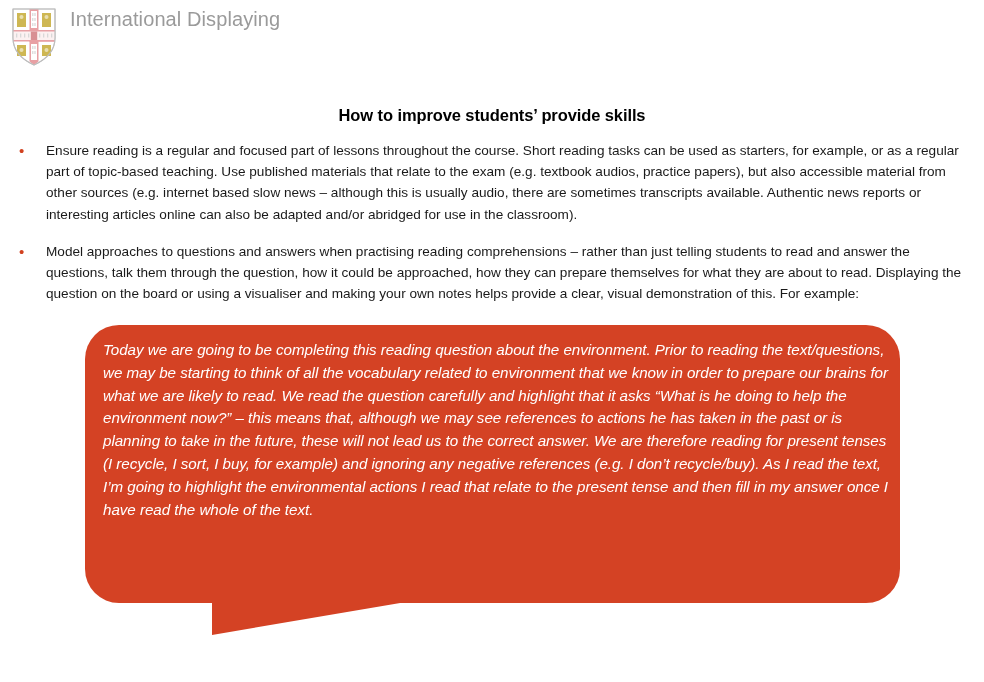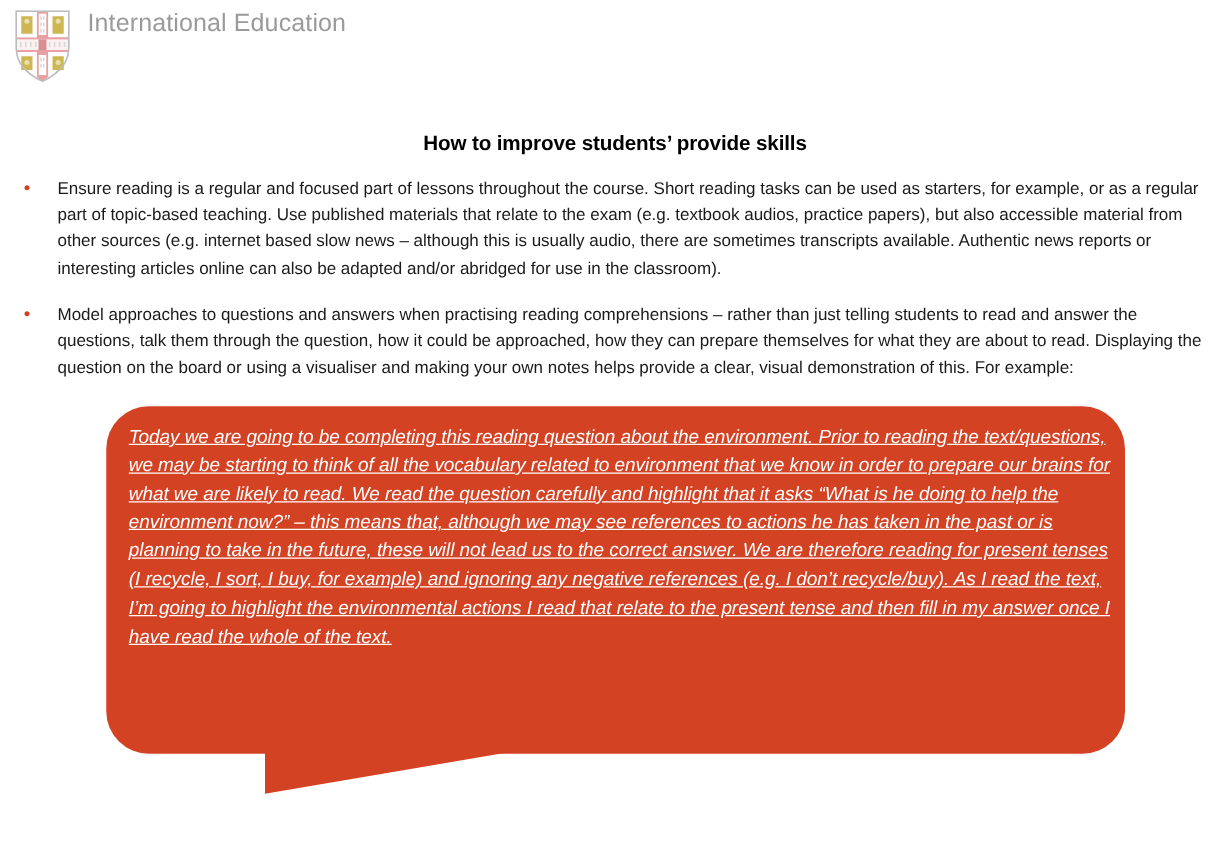--- a/index.html
+++ b/index.html
@@ -126,21 +126,20 @@
   .bubble-text {
     position: absolute;
     left: 18px;
     top: 14px;
     width: 788px;
     color: #ffffff;
     font-style: italic;
     font-size: 15.2px;
     line-height: 22.8px;
     letter-spacing: -0.05px;
-    text-decoration: underline;
   }
 </style>
 </head>
 <body>
 
 <div class="logo-block">
   <svg class="crest" viewBox="0 0 44 58">
     <path d="M1 1 H43 V30 C43 44 33 52 22 57 C11 52 1 44 1 30 Z" fill="#ffffff" stroke="#c9c9c9" stroke-width="1"></path>
 
     <path d="M17.5 1 H26.5 V22 H43 V30 C43 31.3 42.9 32.5 42.7 33.6 H26.5 V53.5 C25 54.8 23.5 56 22 57 C20.5 56 19 54.8 17.5 53.5 V33.6 H1.3 C1.1 32.5 1 31.3 1 30 V22 H17.5 Z" fill="#e8a0a4"></path>
@@ -185,21 +184,21 @@
       <rect x="16" y="25.5" width="1.3" height="4"></rect>
       <rect x="27" y="25.5" width="1.3" height="4"></rect>
       <rect x="31" y="25.5" width="1.3" height="4"></rect>
       <rect x="35" y="25.5" width="1.3" height="4"></rect>
       <rect x="39" y="25.5" width="1.3" height="4"></rect>
     </g>
     <rect x="18.8" y="23.5" width="6.4" height="8.5" fill="#d88f93"></rect>
     <path d="M1 1 H43 V30 C43 44 33 52 22 57 C11 52 1 44 1 30 Z" fill="none" stroke="#bdbdbd" stroke-width="1.2"></path>
   </svg>
   <div class="wordmark">
-    <div class="wordmark-sub">International Education</div>
+    <div class="wordmark-sub">International Displaying</div>
   </div>
 </div>
 
 <div class="page-title">How to improve students’ provide skills</div>
 
 <div class="bullets">
   <div class="bullet-row">
     <div class="bullet-mark">•</div>
     <div class="bullet-text">Ensure reading is a <b>regular and focused part of lessons</b> throughout the course. Short reading tasks can be used as starters, for example, or as a regular part of topic-based teaching. Use published materials that relate to the exam (e.g. textbook audios, practice papers), but also <b>accessible material</b> from other sources (e.g. internet based slow news – although this is usually audio, there are sometimes transcripts available. Authentic news reports or interesting articles online can also be adapted and/or abridged for use in the classroom).</div>
   </div>

